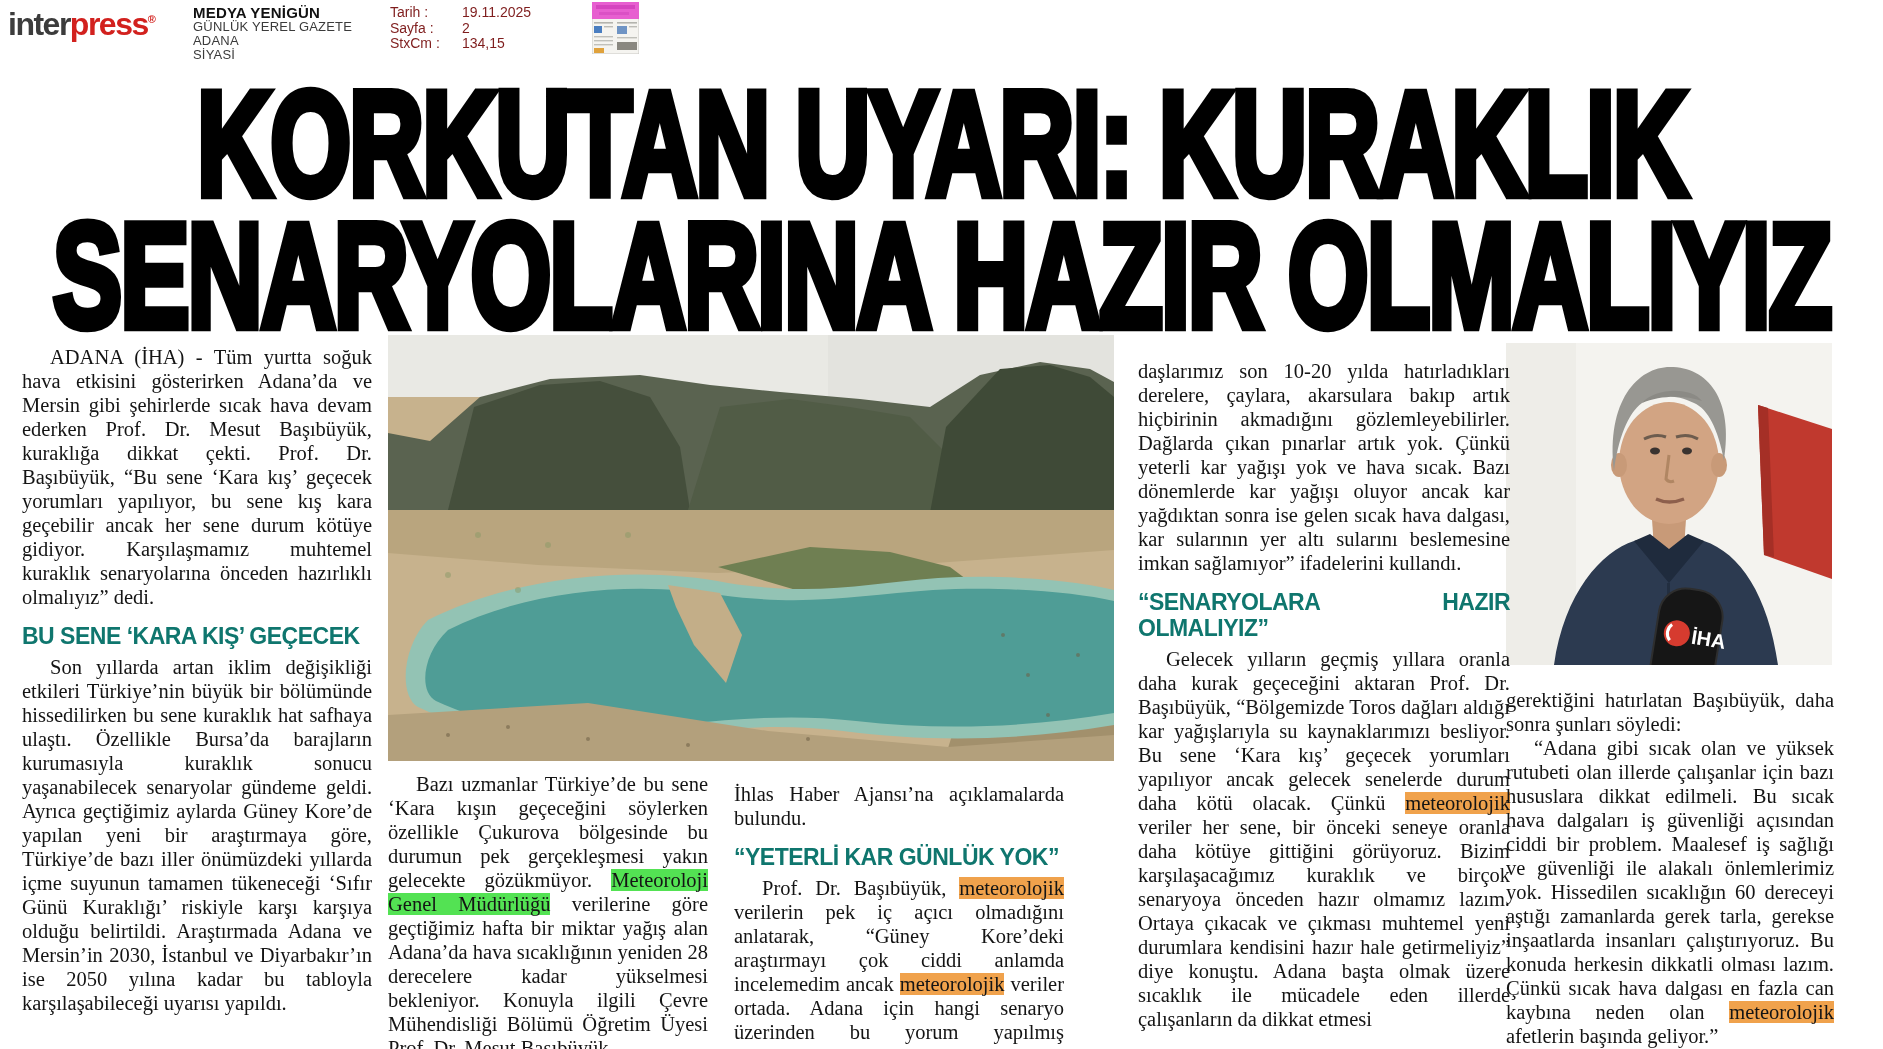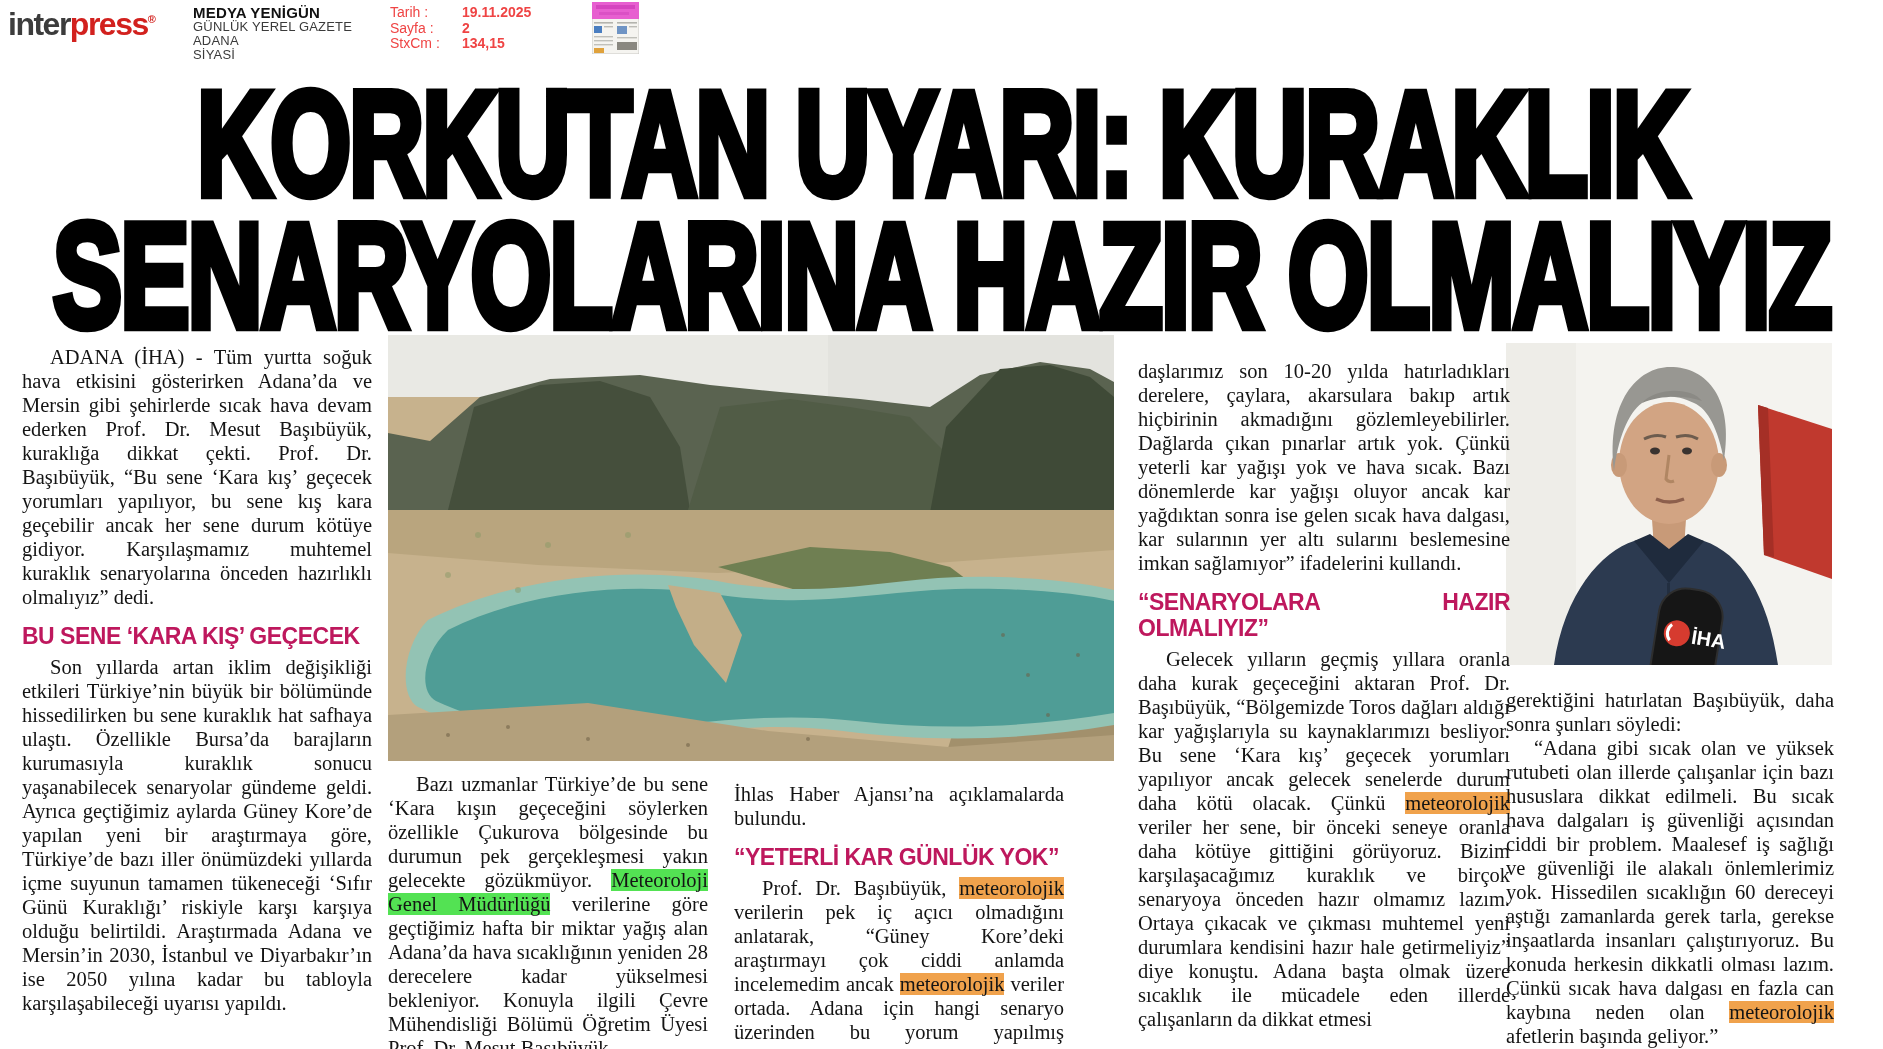--- a/index.html
+++ b/index.html
@@ -13,45 +13,45 @@
           font-weight:bold; font-size:32px; letter-spacing:-1.5px; }
   .logo-inter { color:#3c3c3c; }
   .logo-press { color:var(--logo-red,#d2211e); }
   .logo-reg   { color:var(--logo-red,#d2211e); font-size:11px; vertical-align:super; letter-spacing:0; }
 
   .pub { position:absolute; left:160px; top:5px; font-family:"Liberation Sans", sans-serif;
          font-size:13px; line-height:14px; color:#3b3b3b; letter-spacing:0.2px;margin-left:33px; }
   .pub-name { font-size:15px; font-weight:bold; color:#111; line-height:15px; }
 
   .meta { position:absolute; left:390px; top:5px; font-family:"Liberation Sans", sans-serif;
-          font-size:14px; line-height:15.5px; color:#ef4444; }
+          font-size:14px; line-height:15.5px; color:#7f1d1d; }
   .meta-row { display:flex; }
   .meta-label { width:58px; }
-  .meta-value { margin-left:14px;font-weight:bold; }
+  .meta-value { margin-left:14px; }
 
   .thumb { position:absolute; left:592px; top:2px; width:47px; height:52px; }
 
   
   .headline-line {
     position:absolute; left:0; width:100%; text-align:center; white-space:nowrap;
     font-family:"Liberation Sans", sans-serif; font-weight:bold; font-stretch:condensed;
     font-size:104px; letter-spacing:-2px; color:#000;
     -webkit-text-stroke:6px #000;
     text-shadow:2px 0 #000,-2px 0 #000,0 2px #000,0 -2px #000;
     transform:scale(1,1.42); transform-origin:center top;
   }
   .headline-l1 { top:60px; }
   .headline-l2 { top:192px; }
 
   
   .col { position:absolute; text-align:justify; font-size:20.5px; line-height:24px; }
   .col p { margin:0; }
   .col p.indent { text-indent:28px; }
   .subhead { margin:14px 0 6px 0; font-family:"Liberation Sans", sans-serif;
-             font-weight:bold; font-size:23px; letter-spacing:-0.5px; color:#be185d; line-height:26px; }
+             font-weight:bold; font-size:23px; letter-spacing:-0.5px; color:#0f766e; line-height:26px; }
   .hl-green  { background:var(--hl-green,#53e253); }
   .hl-orange { background:var(--hl-orange,#f0a24c); }
 
   .col1 { left:22px;   top:345px; width:350px; }
   .col2 { left:388px;  top:772px; width:320px; }
   .col3 { left:734px;  top:782px; width:330px; }
   .col4 { left:1138px; top:359px; width:372px; }
   .col5 { left:1506px; top:688px; width:328px; }
 
   

